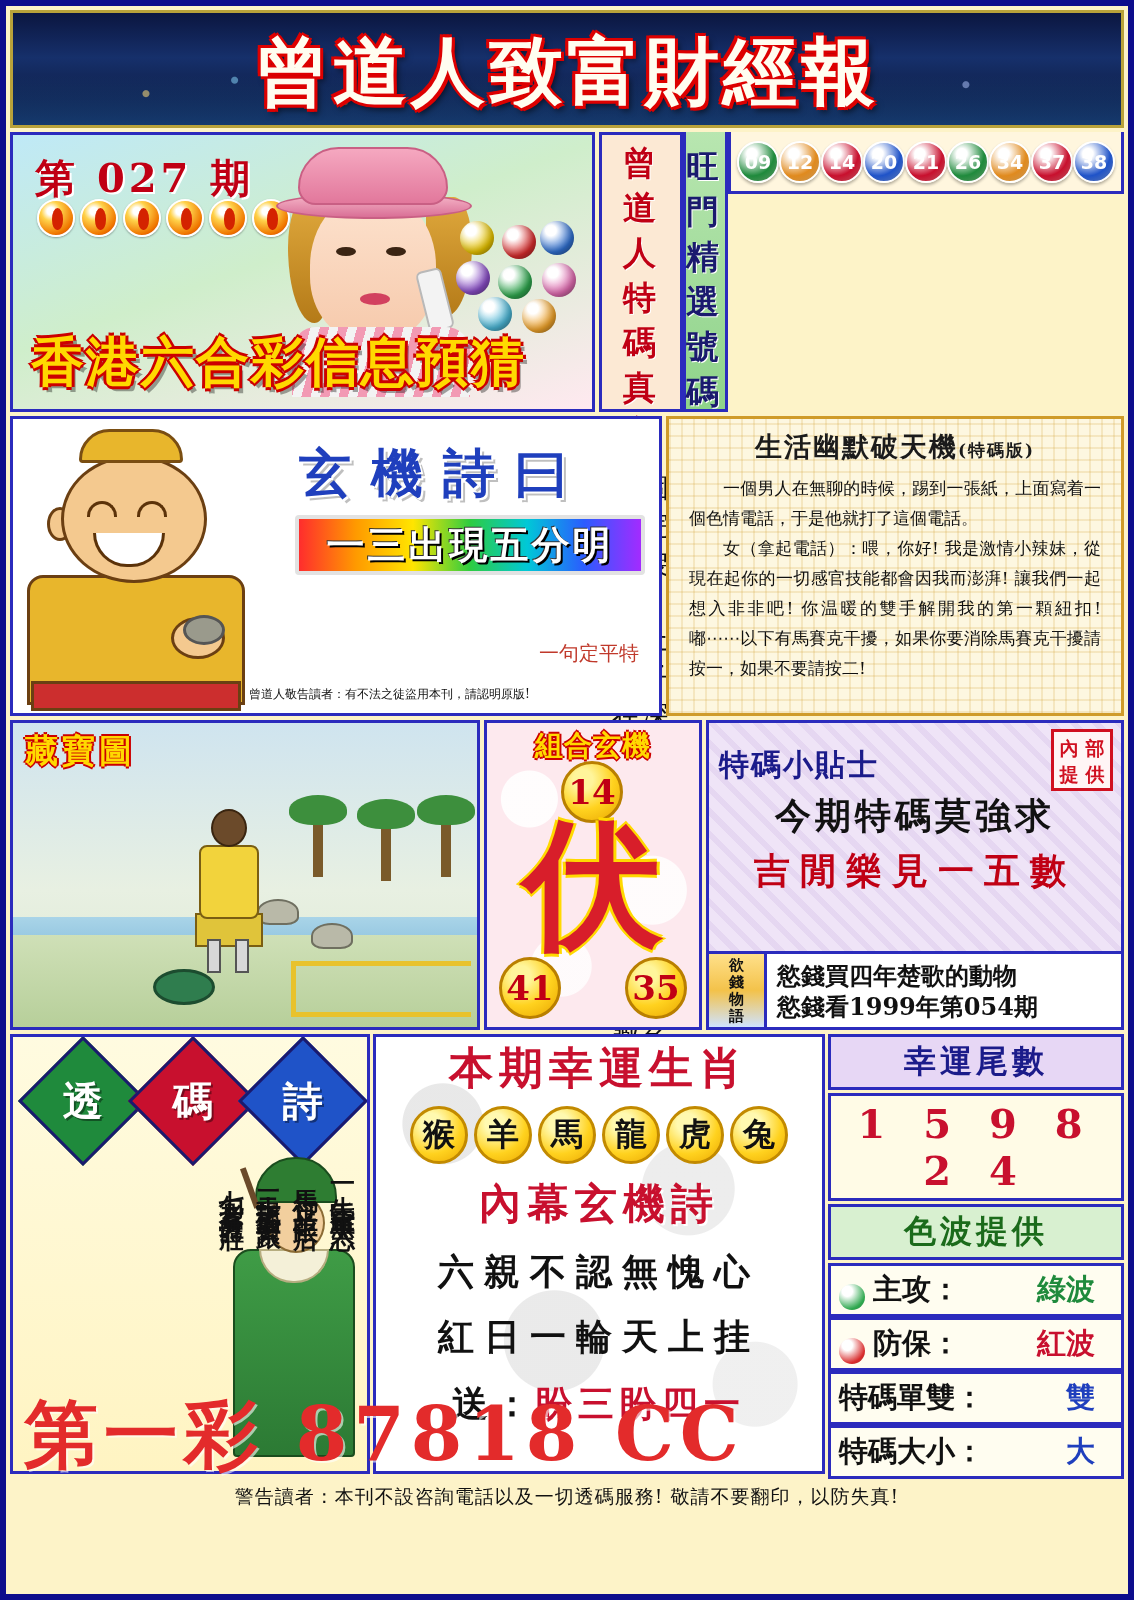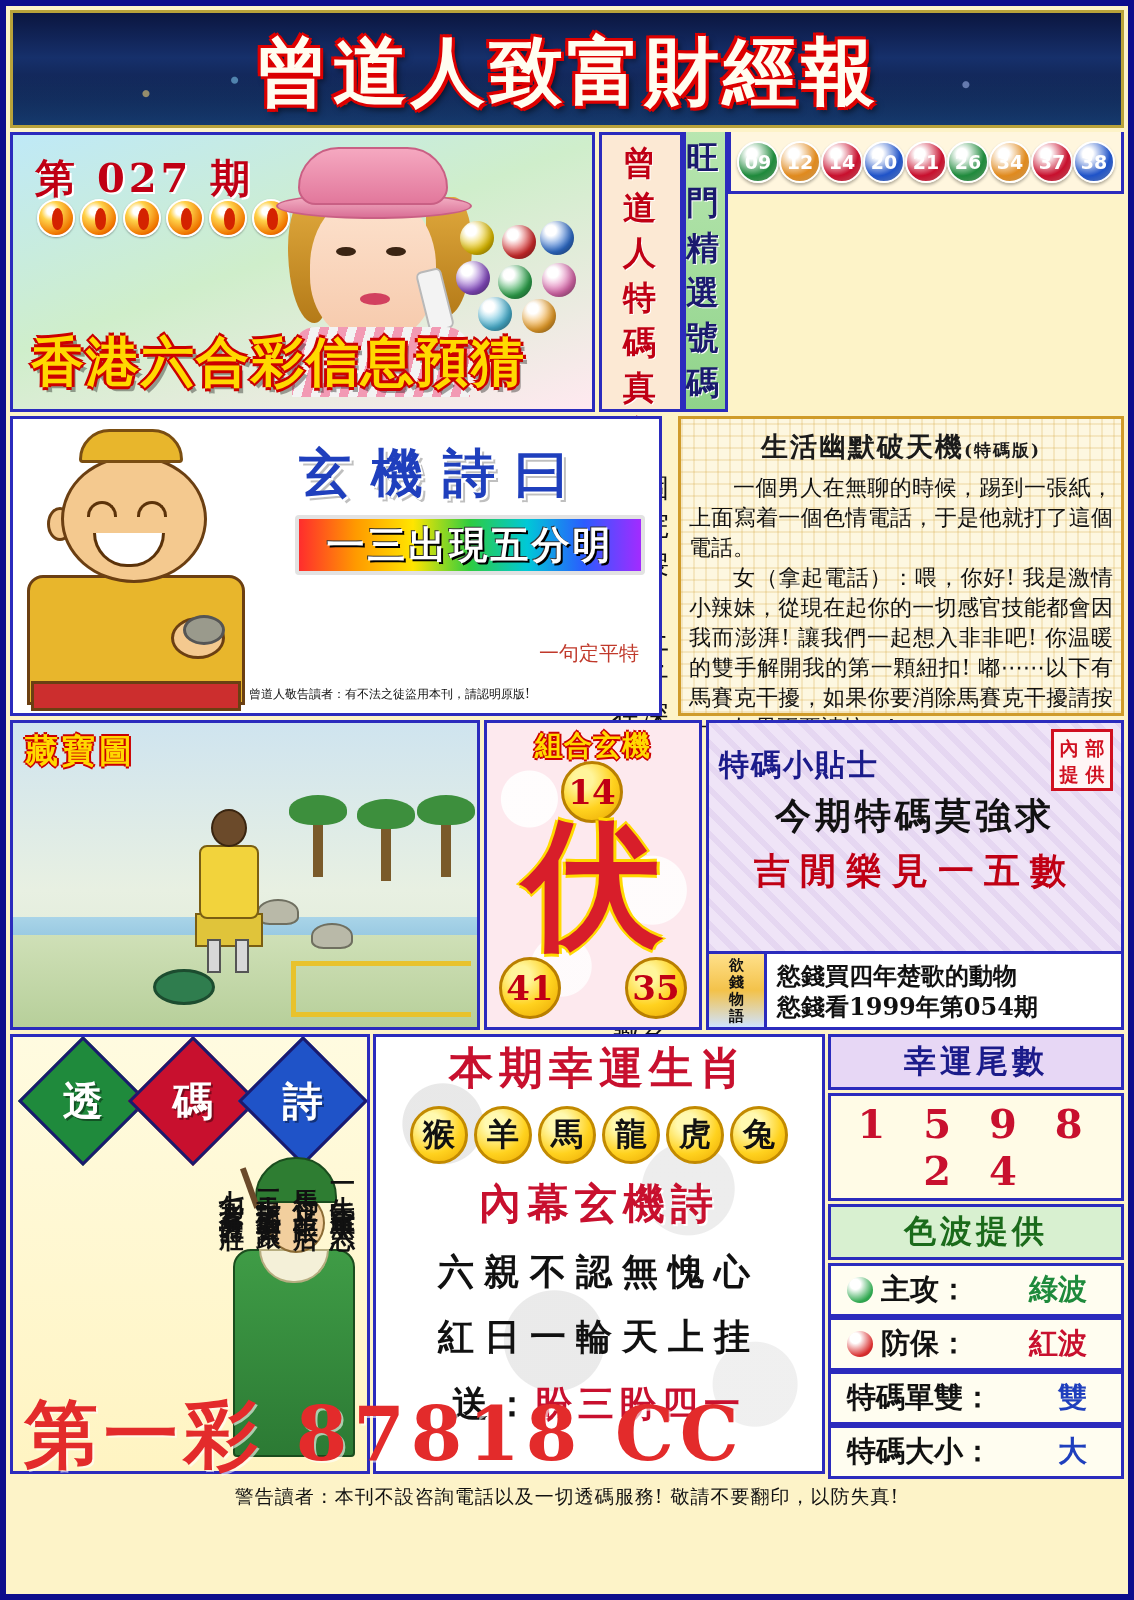--- a/index.html
+++ b/index.html
@@ -144,21 +144,21 @@
     font-size: 33px; color: #c00014; letter-spacing: 3px;
     text-shadow: 1px 1px 0 #fff;
   }
   .tr-line {
     font-family: "DejaVu Serif", serif; font-size: 28px; color: #111;
     letter-spacing: 1px; margin-top: 13px; text-align: center;
   }
   .tr-box2 {
     border: 3px solid #2b2bbd; border-top: none;
     background: linear-gradient(180deg,#b8e6b0,#8fd38a);
-    text-align: center; padding: 4px 0;
+    text-align: center; padding: 13px 0;
   }
   .tr-box2 span {
     font-family: "DejaVu Serif", serif; font-weight: bold; font-size: 33px;
     color: #1a1a6e; letter-spacing: 6px; text-shadow: 1px 1px 0 #fff;
   }
   .tr-nums {
     border: 3px solid #2b2bbd; border-top: none; background: #fff6de;
     display: flex; justify-content: space-around; align-items: center;
     padding: 6px 6px; height: 62px;
   }
@@ -207,33 +207,33 @@
   }
   .poem-sub {
     position: absolute; right: 20px; bottom: 46px;
     font-family: "DejaVu Serif", serif; font-size: 20px; color: #c0392b;
   }
   .poem-warn {
     position: absolute; left: 236px; bottom: 10px;
     font-family: "DejaVu Serif", serif; font-size: 12px; color: #111;
   }
   .joke-box {
-    flex: 1; margin-left: 16px; border: 3px solid #cf9b2a;
-    background: #fdf7e0; position: relative; padding: 10px 8px;
+    flex: 1; margin-left: 4px; border: 3px solid #cf9b2a;
+    background: #fdf7e0; position: relative; padding: 10px 20px;
     background-image:
       repeating-linear-gradient(0deg, rgba(207,155,42,.18) 0 2px, transparent 2px 12px),
       repeating-linear-gradient(90deg, rgba(207,155,42,.18) 0 2px, transparent 2px 12px);
   }
   .joke-title {
     text-align: center; font-family: "DejaVu Serif", serif; font-weight: bold;
     font-size: 27px; color: #1b1b1b; letter-spacing: 2px; margin-bottom: 8px;
   }
   .joke-title small { font-size: 17px; }
   .joke-text {
-    font-family: "DejaVu Serif", serif; font-size: 22px; line-height: 30px;
+    font-family: "DejaVu Serif", serif; font-size: 17px; line-height: 30px;
     color: #111; text-align: justify;
   }
   .joke-text .indent { display: block; text-indent: 2em; }
 
   
   .band3 { display: flex; margin: 0 4px 4px 4px; height: 310px; }
   .treasure {
     width: 470px; border: 3px solid #2b2bbd;
     background: linear-gradient(180deg,#cfe4ef 0%,#e8f0e2 55%,#d9e7d0 100%);
     position: relative; overflow: hidden;
@@ -410,21 +410,21 @@
   .r4-hd span { font-family: "DejaVu Serif", serif; font-weight: bold; font-size: 32px; color: #1b1b8a; letter-spacing: 4px; }
   .r4-tail { background: #fffbe6; padding: 4px 0; }
   .r4-tail span {
     font-family: "DejaVu Serif", serif; font-weight: bold; font-size: 40px;
     color: #c8102e; letter-spacing: 12px; text-align: right;
   }
   .r4-bo { background: #d8f0d0; padding: 3px 0; }
   .r4-bo span { font-family: "DejaVu Serif", serif; font-weight: bold; font-size: 32px; color: #1b6b1b; letter-spacing: 4px; }
   .r4row {
     border: 3px solid #2b2bbd; background: #fffdf0;
-    display: flex; align-items: center; padding: 4px 16px; gap: 8px;
+    display: flex; align-items: flex-end; padding: 4px 8px; gap: 8px;
   }
   .dotball { width: 26px; height: 26px; border-radius: 50%; flex: none; }
   .r4row .lab { font-family: "DejaVu Serif", serif; font-weight: bold; font-size: 29px; color: #111; }
   .r4row .val { font-family: "DejaVu Serif", serif; font-weight: bold; font-size: 29px; margin-left: auto; margin-right: 18px; }
   .val.green { color: #1f8a3c; }
   .val.red { color: #c8102e; }
   .val.blue { color: #1f3fbd; }
 
   
   .footer {

